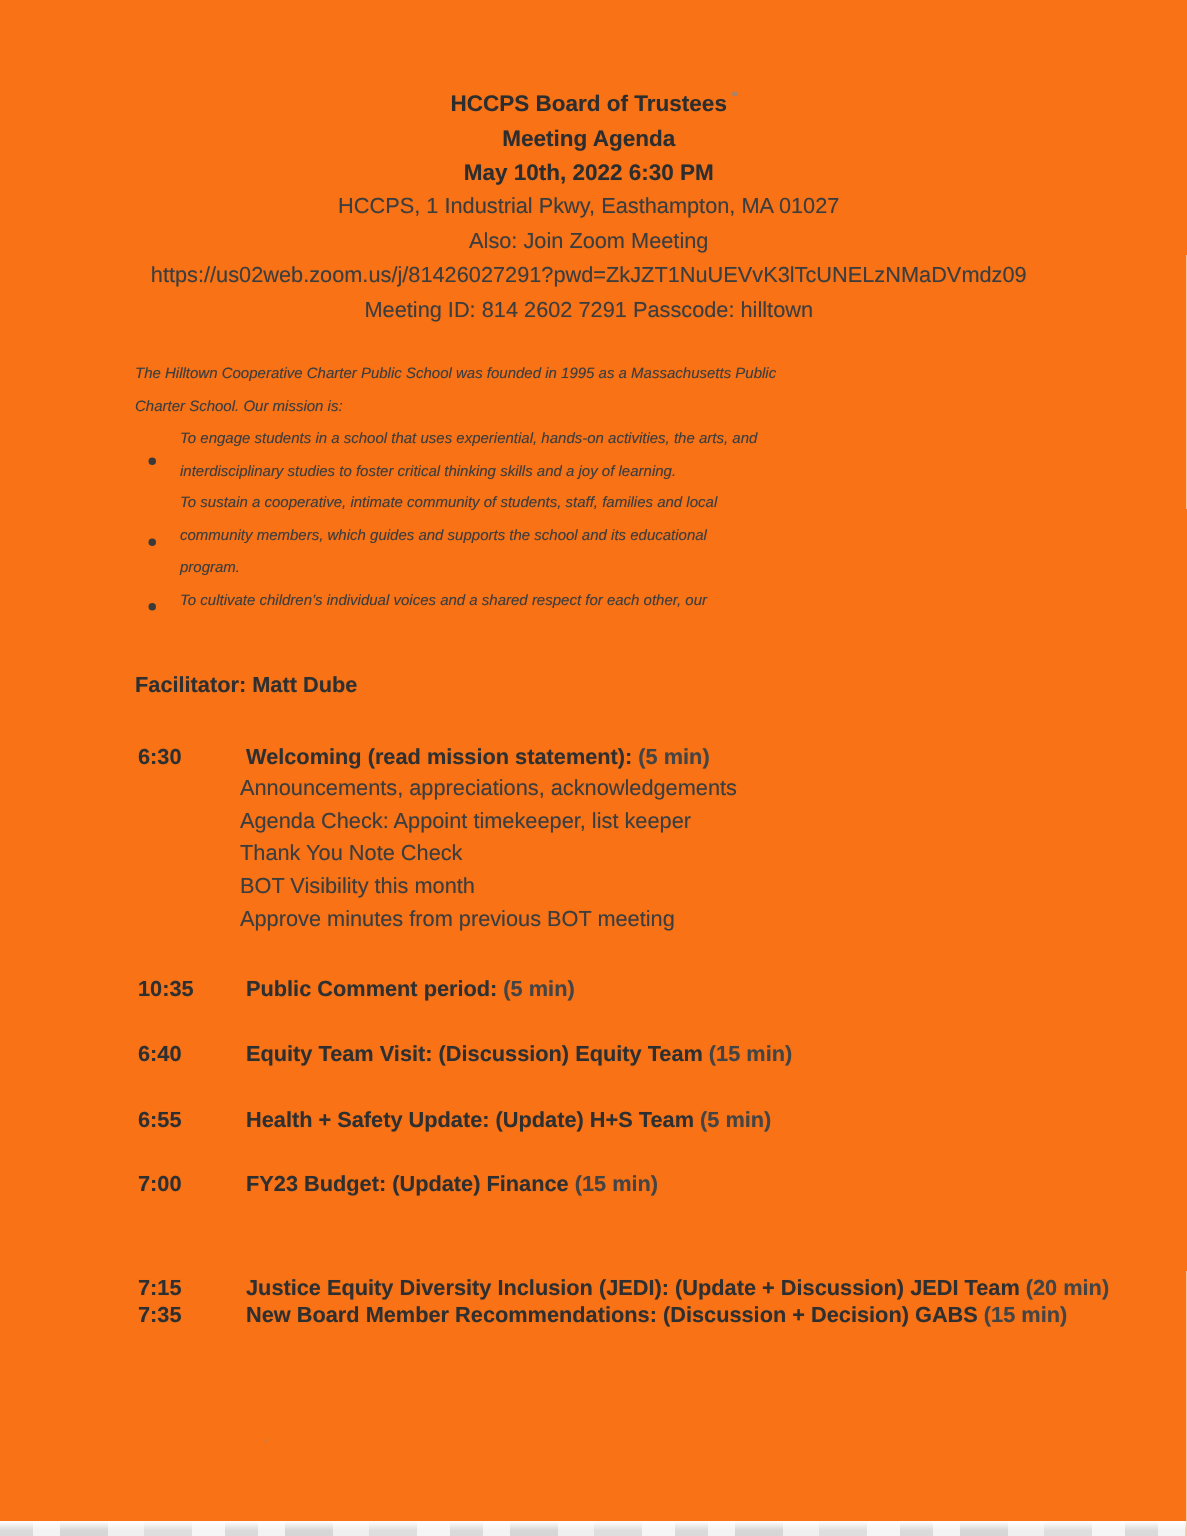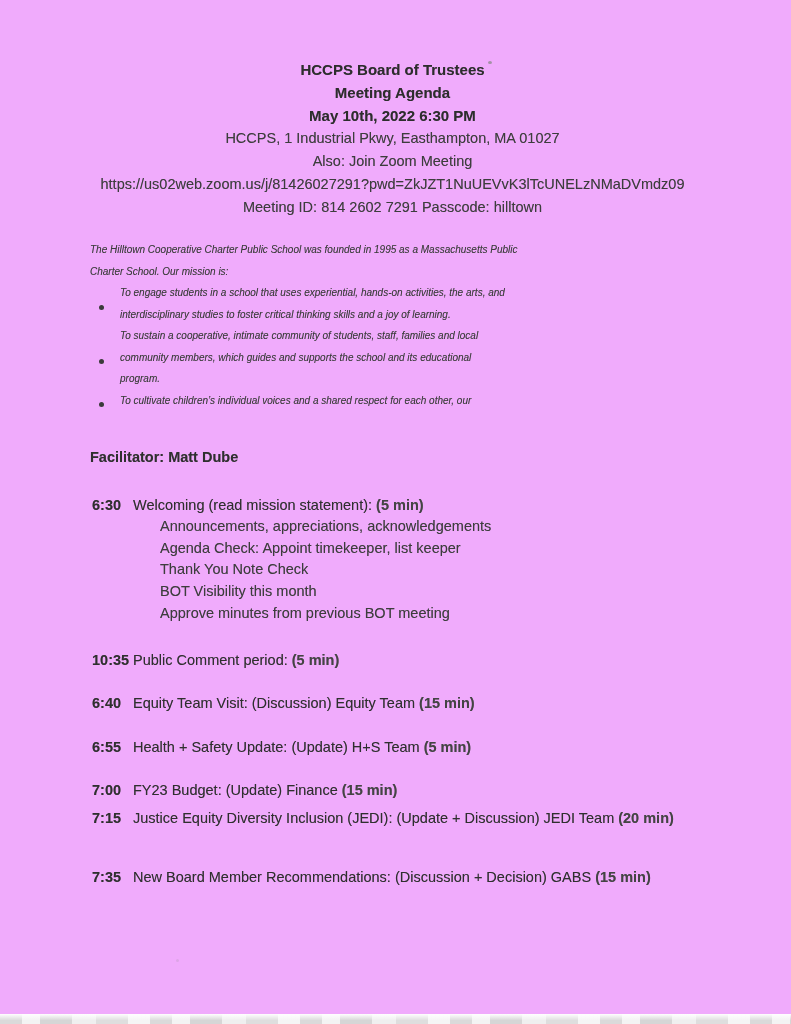--- a/index.html
+++ b/index.html
@@ -4,21 +4,21 @@
 <style>
   html, body {
     margin: 0;
     padding: 0;
     background: #ffffff;
   }
   .page {
     position: relative;
     width: 791px;
     height: 1024px;
-    background: #f0abfc;
+    background: #f97316;
     overflow: hidden;
     font-family: "Liberation Sans", "DejaVu Sans", sans-serif;
     color: #3d3d3d;
     text-shadow: 0 0 0.6px rgba(70,70,70,0.45);
   }
 
   
   .doc-header {
     position: absolute;
     top: 58px;
@@ -65,21 +65,21 @@
     left: 92px;
     font-size: 14.5px;
     line-height: 22px;
   }
   .agenda-item .time {
     display: inline-block;
     width: 41px;
     font-weight: bold;
     color: #2f2f2f;
   }
-  .agenda-item .item-title { font-weight: normal; color: #2f2f2f; }
+  .agenda-item .item-title { font-weight: bold; color: #2f2f2f; margin-left: 31px; }
   .agenda-item .duration { font-weight: bold; color: #444; margin-left: 4px; }
   .subitems { margin-left: 68px; line-height: 21.7px; }
 
   
   .speck {
     position: absolute;
     background: #8a8a8a;
     border-radius: 50%;
   }
   .speck-title { left: 488px; top: 61px; width: 4px; height: 3px; opacity: 0.75; }
@@ -164,21 +164,21 @@
   </div>
 
   <div class="agenda-item" style="top:736px">
     <span class="time">6:55</span><span class="item-title">Health + Safety Update: (Update) H+S Team</span><span class="duration">(5 min)</span>
   </div>
 
   <div class="agenda-item" style="top:779px">
     <span class="time">7:00</span><span class="item-title">FY23 Budget: (Update) Finance</span><span class="duration">(15 min)</span>
   </div>
 
-  <div class="agenda-item" style="top:807px">
+  <div class="agenda-item" style="top:848px">
     <span class="time">7:15</span><span class="item-title">Justice Equity Diversity Inclusion (JEDI): (Update + Discussion) JEDI Team</span><span class="duration">(20 min)</span>
   </div>
 
   <div class="agenda-item" style="top:866px">
     <span class="time">7:35</span><span class="item-title">New Board Member Recommendations: (Discussion + Decision) GABS</span><span class="duration">(15 min)</span>
   </div>
 
   <div class="speck speck-title"></div>
   <div class="speck speck-low"></div>
   <div class="scan-band"></div>

